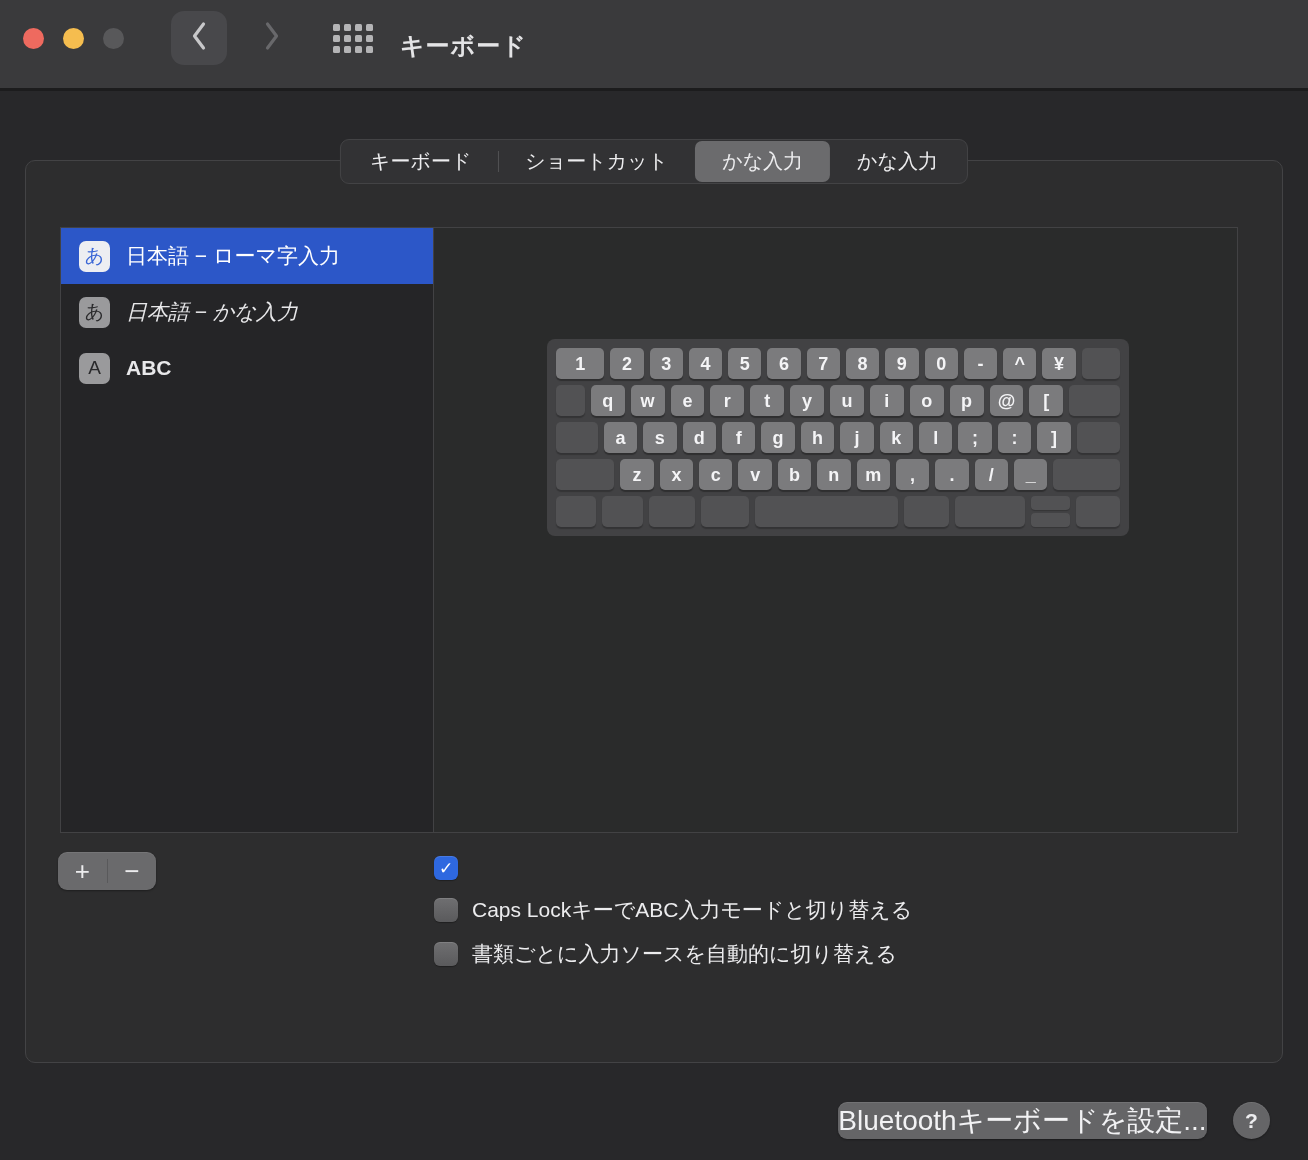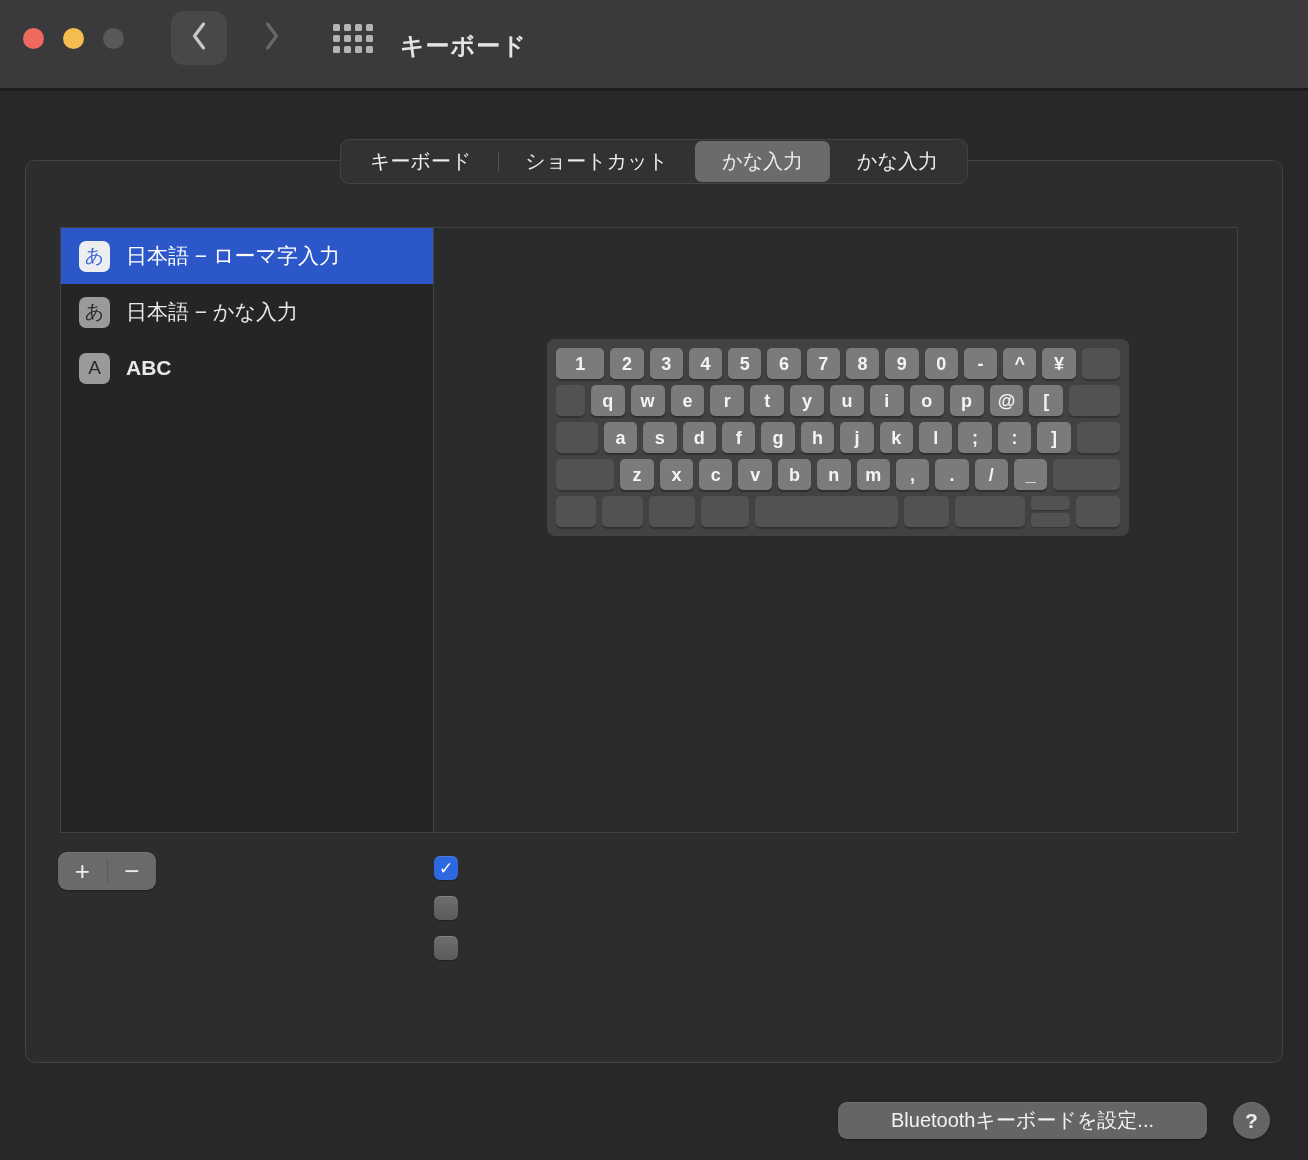--- a/index.html
+++ b/index.html
@@ -86,21 +86,21 @@
     background:linear-gradient(#6f6f71,#5a5a5c);
     box-shadow:inset 0 1px 0 rgba(255,255,255,0.12), 0 1px 1px rgba(0,0,0,0.3);
     display:flex; align-items:center; justify-content:center; }
   .cbx.checked { background:#2e68e0; color:#fff; font-size:17px; font-weight:700; }
   .opt-label { font-size:21px; color:#ececee; }
   .opt-sub { font-size:19px; color:#d4d4d6; margin:-3px 0 19px 38px; }
 
   
   .bt-button { position:absolute; left:838px; top:1102px; width:369px; height:37px;
     background:#656567; border-radius:9px; display:flex; align-items:center; justify-content:center;
-    font-size:20px; color:#f2f2f4;
+    font-size:28px; color:#f2f2f4;
     box-shadow:inset 0 1px 0 rgba(255,255,255,0.09), 0 1px 2px rgba(0,0,0,0.35); }
   .help-button { position:absolute; left:1233px; top:1102px; width:37px; height:37px;
     border-radius:50%; background:#656567; display:flex; align-items:center; justify-content:center;
     font-size:21px; font-weight:700; color:#ededef;
     box-shadow:inset 0 1px 0 rgba(255,255,255,0.09), 0 1px 2px rgba(0,0,0,0.35); }
 </style>
 </head>
 <body>
 
 <div class="titlebar">
@@ -150,21 +150,21 @@
   </div>
 
 <div class="listbox">
   <div class="source-list">
       <div class="source-row selected">
         <div class="badge">あ</div>
         <div style="flex: 1 1 0%; white-space: nowrap;">日本語 − ローマ字入力</div>
       </div>
       <div class="source-row">
         <div class="badge">あ</div>
-        <div style="flex: 1 1 0%; white-space: nowrap;">日本語 − かな入力</div>
+        <div style="flex: 1 1 0%; white-space: nowrap; font-style: italic;">日本語 − かな入力</div>
       </div>
       <div class="source-row">
         <div class="badge">A</div>
         <div style="flex: 1 1 0%; white-space: nowrap; font-weight: bold;">ABC</div>
       </div>
     </div>
   <div class="detail-pane">
     <div class="kbd">
         <div class="krow">
           <div class="key" style="flex: 1.45 1 0px;">1</div>
@@ -252,22 +252,24 @@
   <div class="pm-div"></div>
   <div class="pm-seg">−</div>
 </div>
 
 <div class="options">
     <div class="opt">
       <div class="cbx checked">✓</div>
     </div>
     <div class="opt">
       <div class="cbx"></div>
+      <div class="opt-label">Caps LockキーでABC入力モードと切り替える</div>
     </div>
     <div class="opt">
       <div class="cbx"></div>
+      <div class="opt-label">書類ごとに入力ソースを自動的に切り替える</div>
     </div>
   </div>
 
 <div class="bt-button">Bluetoothキーボードを設定...</div>
 <div class="help-button">
   <span>?</span>
 </div>
 
 </body></html>

